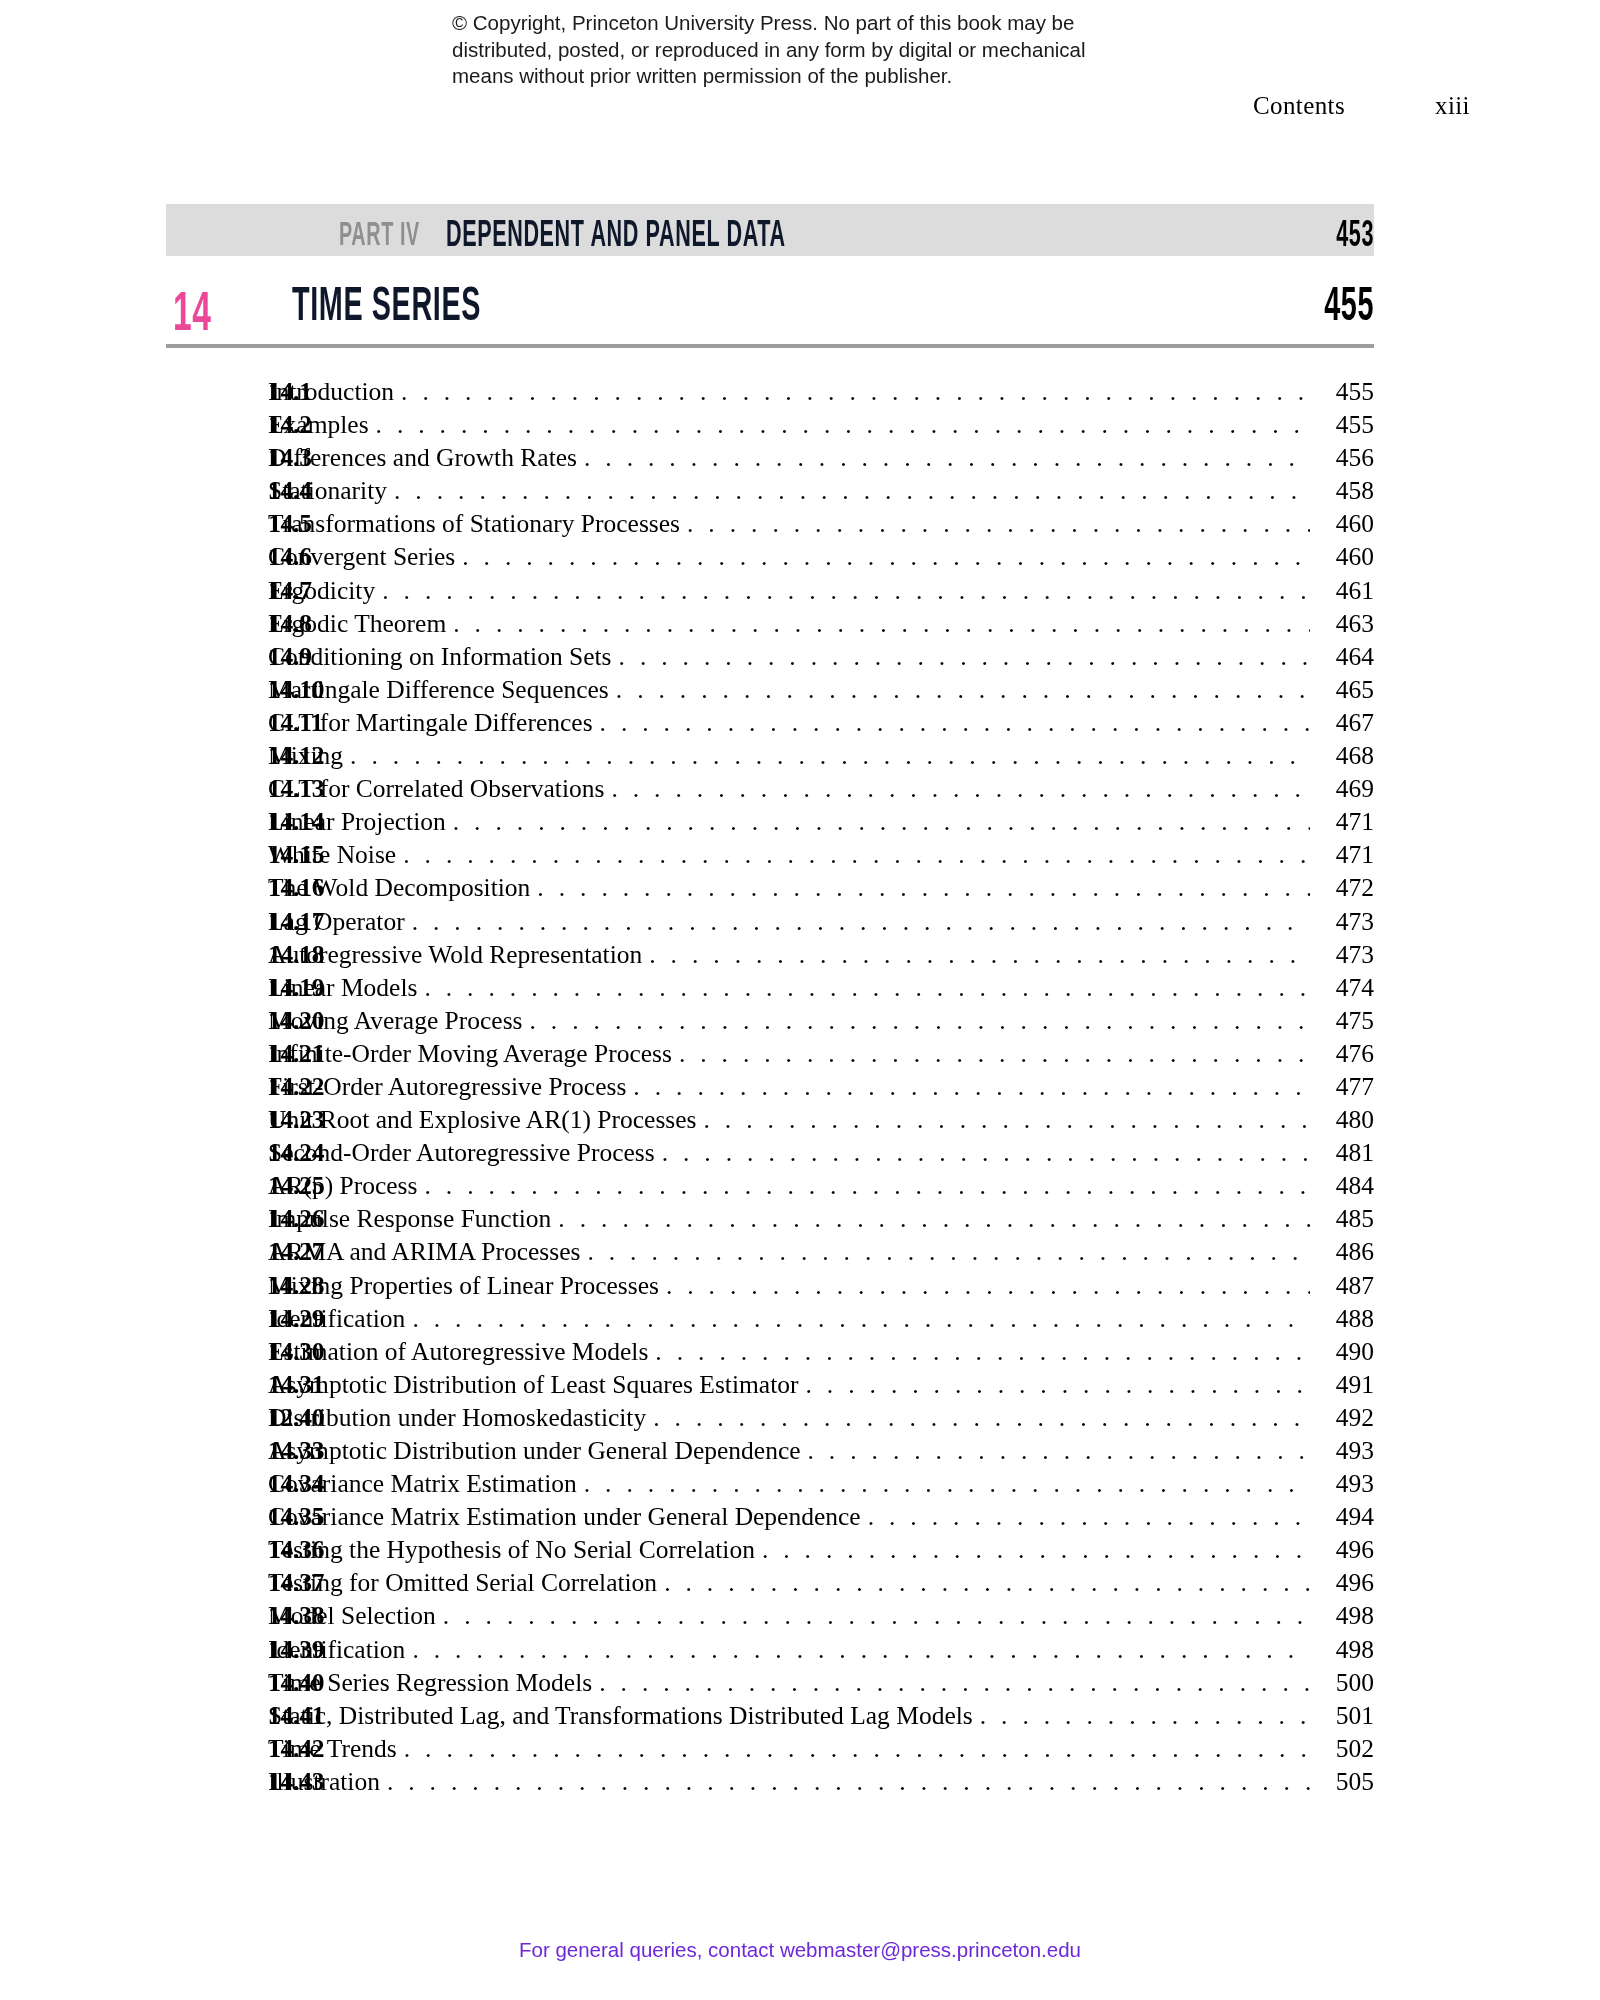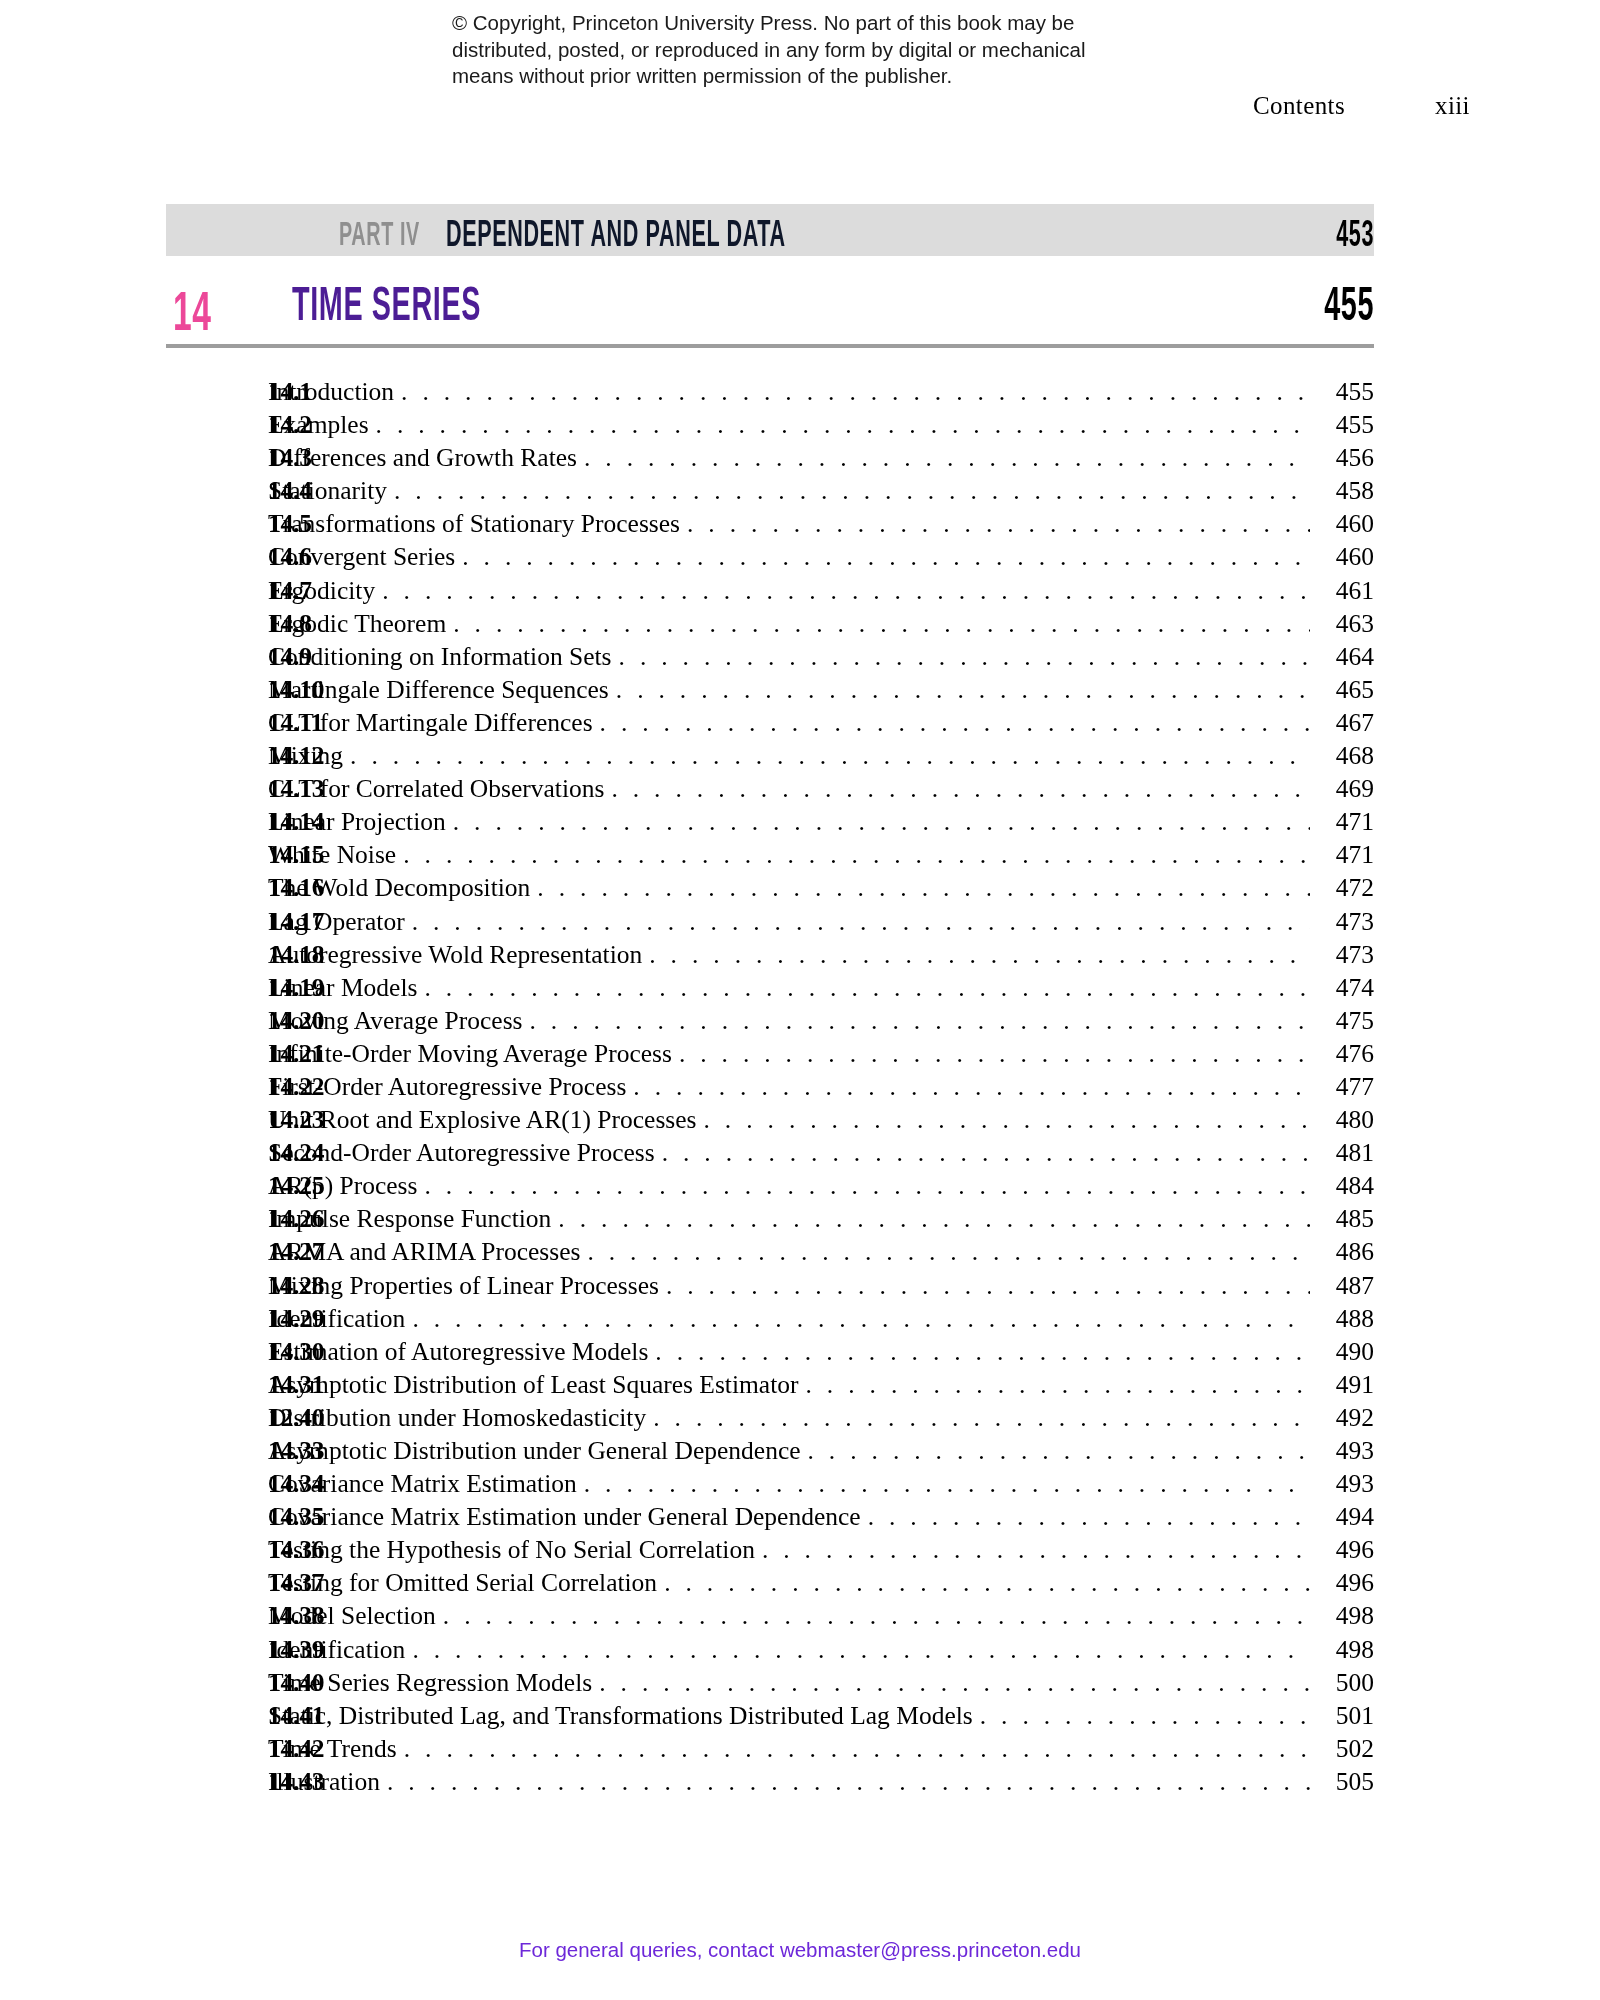--- a/index.html
+++ b/index.html
@@ -113,21 +113,21 @@
     left: 7px;
     top: 6px;
     font-size: 56px;
     color: #ec4899;
   }
   .chap-title {
     position: absolute;
     left: 126px;
     top: 4px;
     font-size: 48px;
-    color: #4c1d95;
+    color: #0f172a;
   }
   .chap-page {
     position: absolute;
     right: 0px;
     top: 4px;
     font-size: 48px;
     color: #000000;
     text-align: right;
   }
   .chap-rule {

